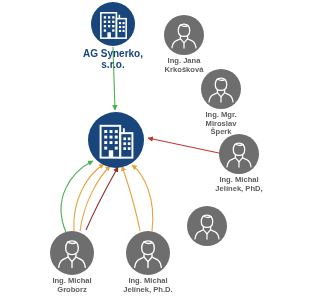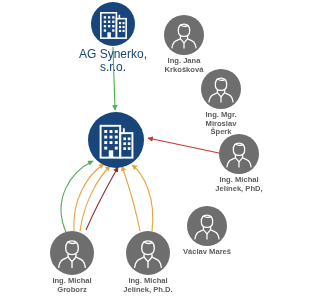--- a/index.html
+++ b/index.html
@@ -50,21 +50,22 @@
     text-align: center;
     color: #4a4a4a;
     line-height: 1.12;
     white-space: pre-line;
     width: 120px;
     left: 50%;
     transform: translateX(-50%);
   }
   .node-company .node-label {
     color: #17457c;
-    font-size: 12px;
+    font-size: 10px;
+    font-weight: bold;
   }
   .node-person .node-label {
     color: #5d5d5d;
     font-size: 7.6px;
     font-weight: bold;
   }
   .icon-svg { display: block; }
 </style>
 </head>
 <body>
@@ -215,21 +216,20 @@
           <svg class="icon-svg" width="38" height="38" viewBox="0 0 40 40" xmlns="http://www.w3.org/2000/svg">
             <g fill="none" stroke="#ffffff" stroke-width="1.3" stroke-linecap="round" stroke-linejoin="round">
               <path d="M14 15.5 q0 -7 6 -7 q6 0 6 7 q0 6 -6 6 q-6 0 -6 -6 z"></path>
               <path d="M16 9.5 q4 2.5 8 0.6"></path>
               <path d="M16.2 21.2 L16.2 23.6 C16.2 24.6 11.5 25.6 9.8 27.4 C8.2 29.1 7.6 31.6 7.3 33.6"></path>
               <path d="M23.8 21.2 L23.8 23.6 C23.8 24.6 28.5 25.6 30.2 27.4 C31.8 29.1 32.4 31.6 32.7 33.6"></path>
               <path d="M16.2 23.8 L20 28.2 L23.8 23.8"></path>
               <path d="M20 28.4 L20 33.8"></path>
             </g>
           </svg>
-          <div class="node-label">Václav Mareš</div>
         </div>
       </div>
       <div class="node node-person" style="left: 72px; top: 253px;">
         <div class="node-circle" style="width: 44px; height: 44px;">
           <svg class="icon-svg" width="42" height="42" viewBox="0 0 40 40" xmlns="http://www.w3.org/2000/svg">
             <g fill="none" stroke="#ffffff" stroke-width="1.3" stroke-linecap="round" stroke-linejoin="round">
               <path d="M14 15.5 q0 -7 6 -7 q6 0 6 7 q0 6 -6 6 q-6 0 -6 -6 z"></path>
               <path d="M16 9.5 q4 2.5 8 0.6"></path>
               <path d="M16.2 21.2 L16.2 23.6 C16.2 24.6 11.5 25.6 9.8 27.4 C8.2 29.1 7.6 31.6 7.3 33.6"></path>
               <path d="M23.8 21.2 L23.8 23.6 C23.8 24.6 28.5 25.6 30.2 27.4 C31.8 29.1 32.4 31.6 32.7 33.6"></path>

